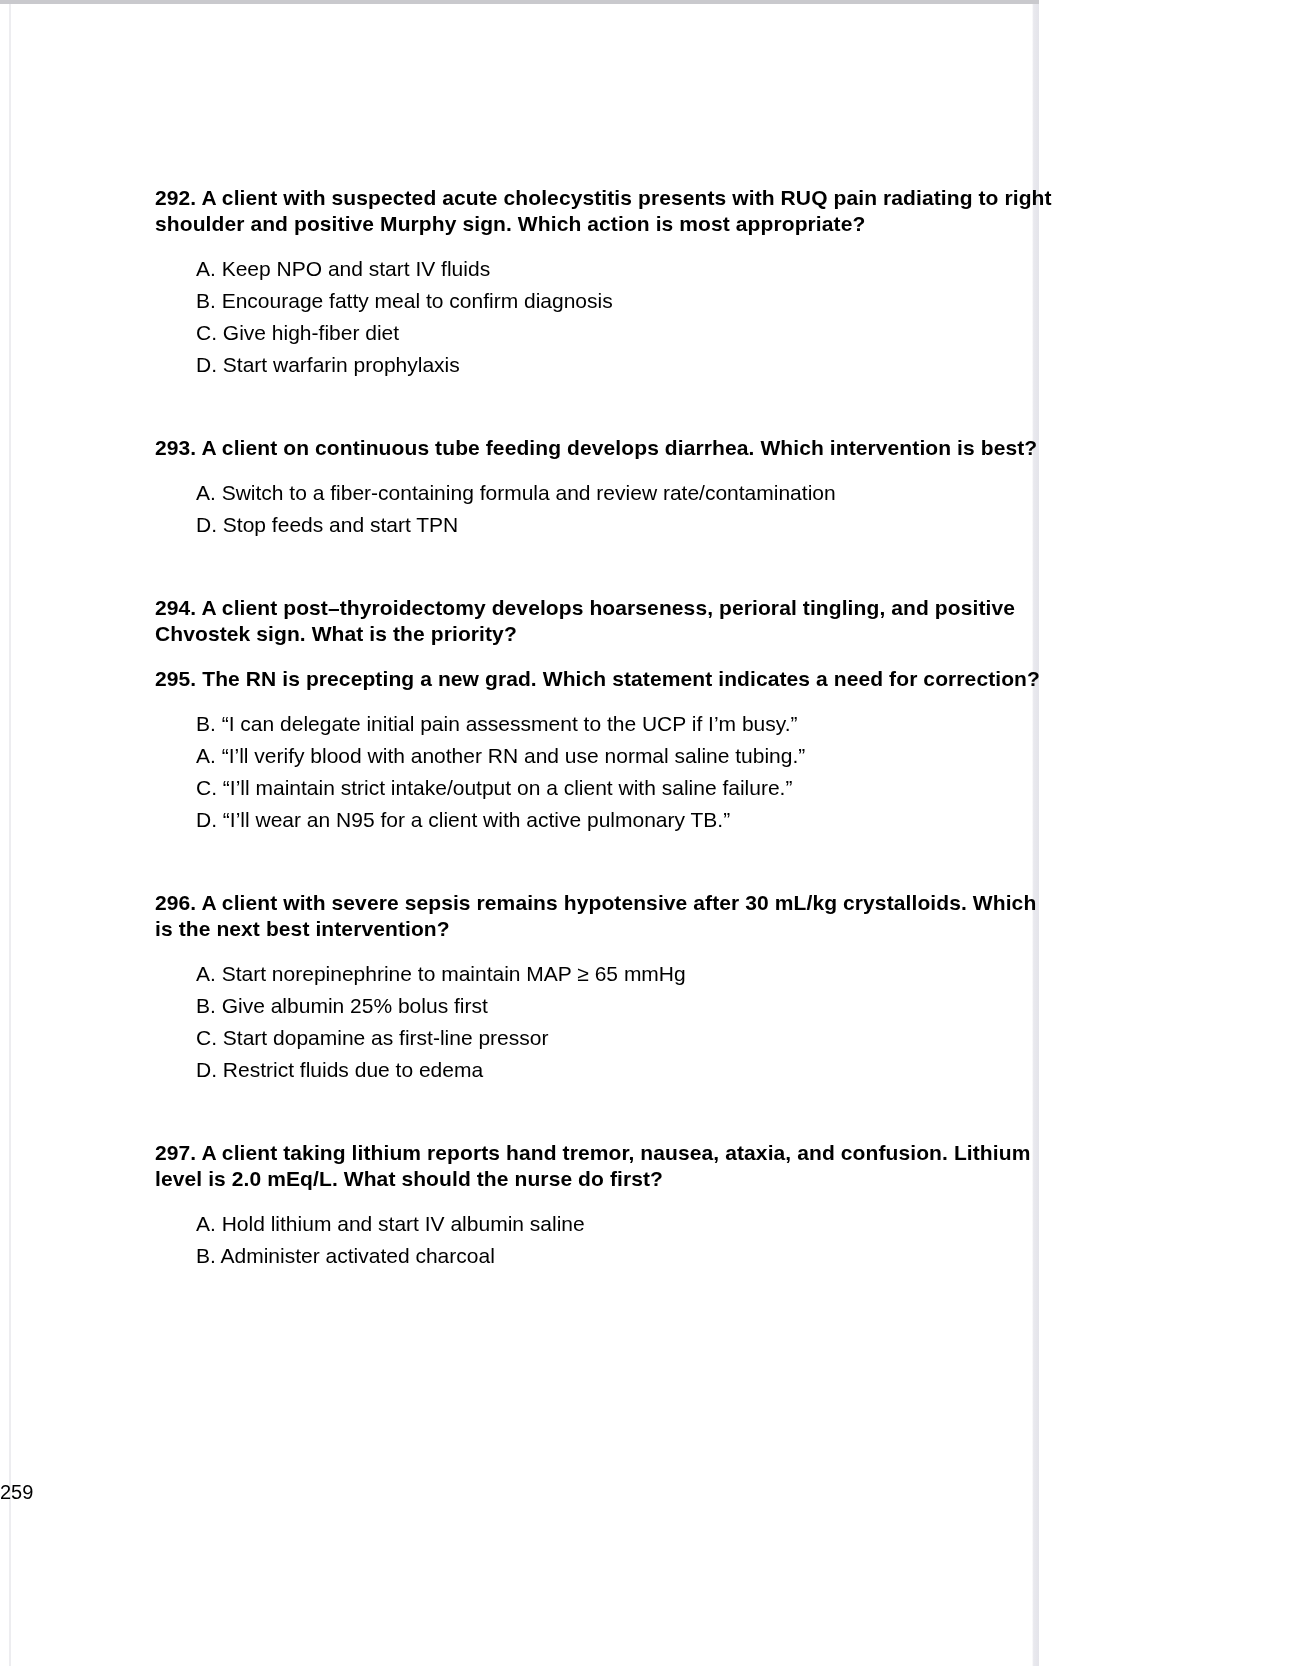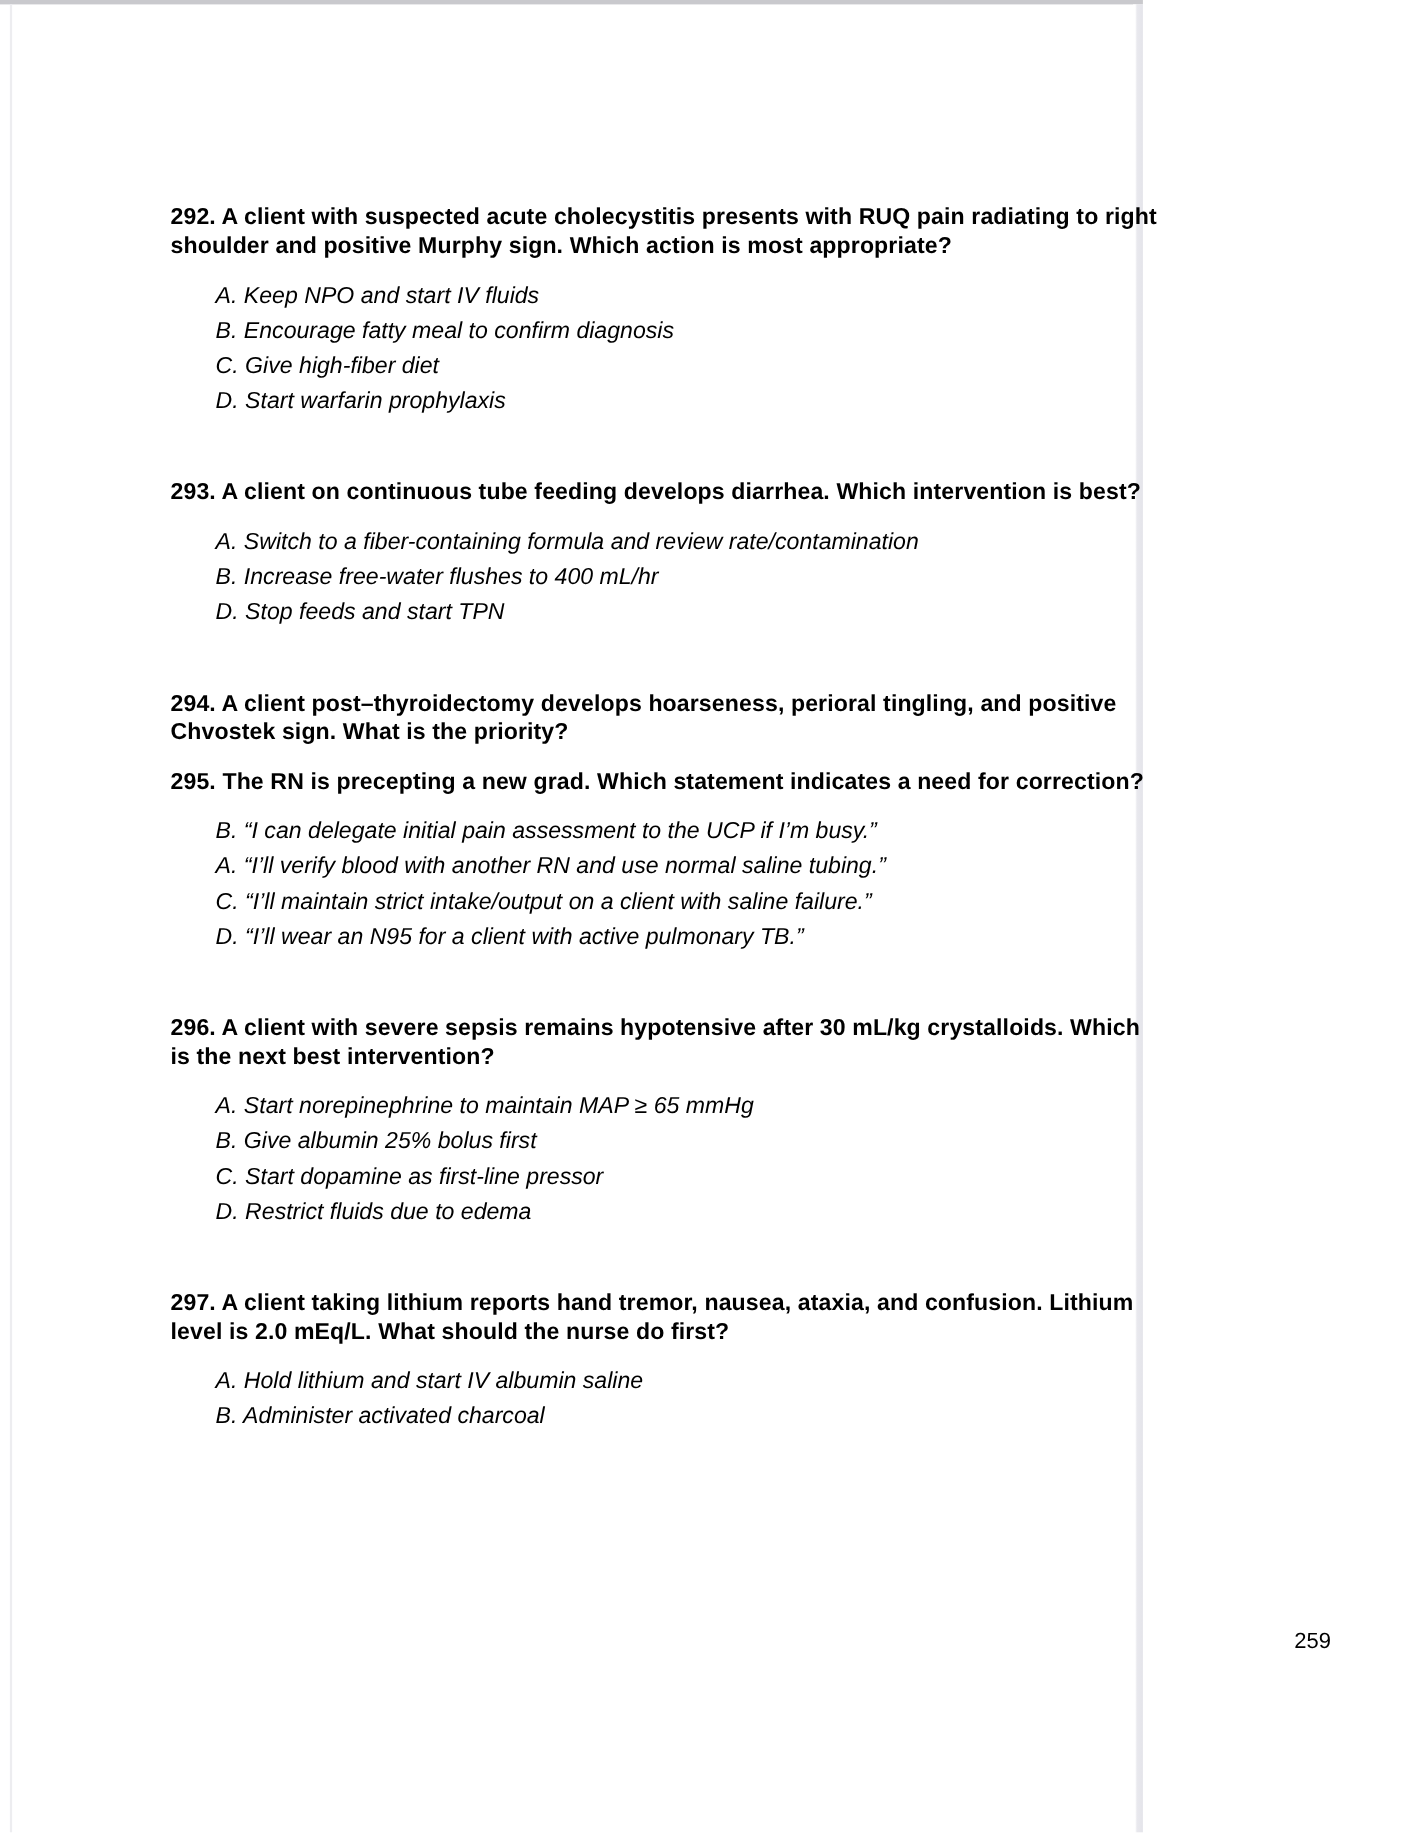--- a/index.html
+++ b/index.html
@@ -55,29 +55,28 @@
   .options {
     list-style: none;
     margin: 0 0 57px 0;
     padding: 0 0 0 41px;
   }
   .options li {
     font-size: 21px;
     font-weight: normal;
     line-height: 26px;
     margin: 0 0 6px 0;
-    font-style: italic;
   }
   .question-block:last-of-type .options { margin-bottom: 0; }
   .footer {
     position: absolute;
     top: 1480px;
     left: 0;
     width: 1210px;
-    text-align: right;
+    text-align: left;
     font-size: 20px;
     line-height: 24px;
   }
 </style>
 </head>
 <body>
 
 <div class="page">
   <div class="edge-top"></div>
   <div class="edge-left"></div>
@@ -90,21 +89,20 @@
           <li>A. Keep NPO and start IV fluids</li>
           <li>B. Encourage fatty meal to confirm diagnosis</li>
           <li>C. Give high-fiber diet</li>
           <li>D. Start warfarin prophylaxis</li>
         </ol>
       </section>
       <section class="question-block">
         <h2 class="question-heading">293. A client on continuous tube feeding develops diarrhea. Which intervention is best?</h2>
         <ol class="options">
           <li>A. Switch to a fiber-containing formula and review rate/contamination</li>
-          <li>B. Increase free-water flushes to 400 mL/hr</li>
           <li>D. Stop feeds and start TPN</li>
         </ol>
       </section>
       <section class="question-block">
         <h2 class="question-heading">294. A client post–thyroidectomy develops hoarseness, perioral tingling, and positive Chvostek sign. What is the priority?</h2>
       </section>
       <section class="question-block">
         <h2 class="question-heading">295. The RN is precepting a new grad. Which statement indicates a need for correction?</h2>
         <ol class="options">
           <li>B. “I can delegate initial pain assessment to the UCP if I’m busy.”</li>

